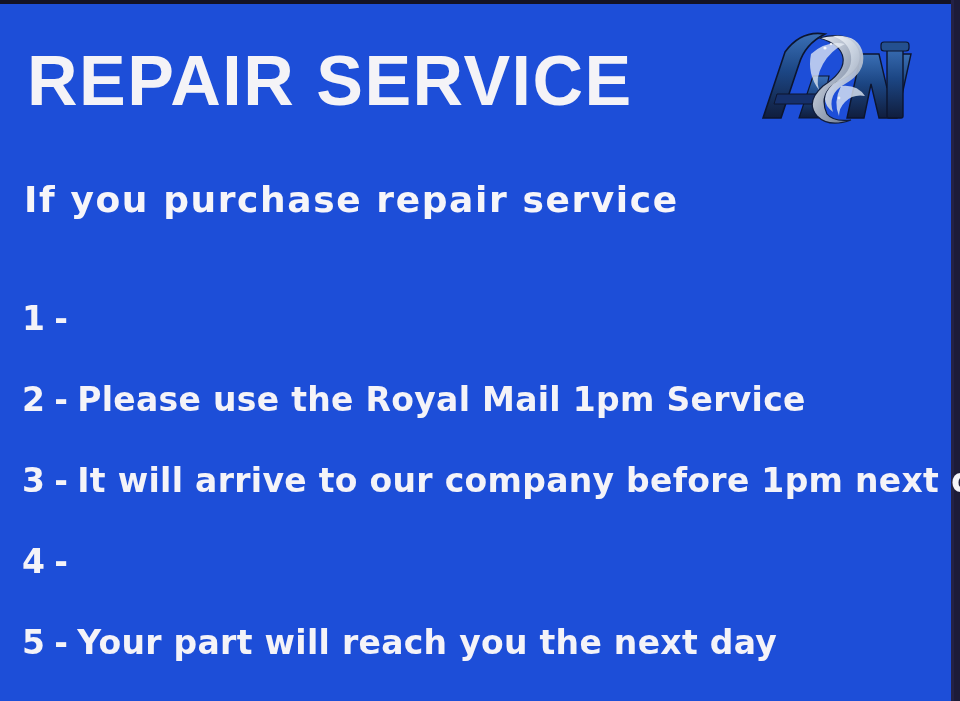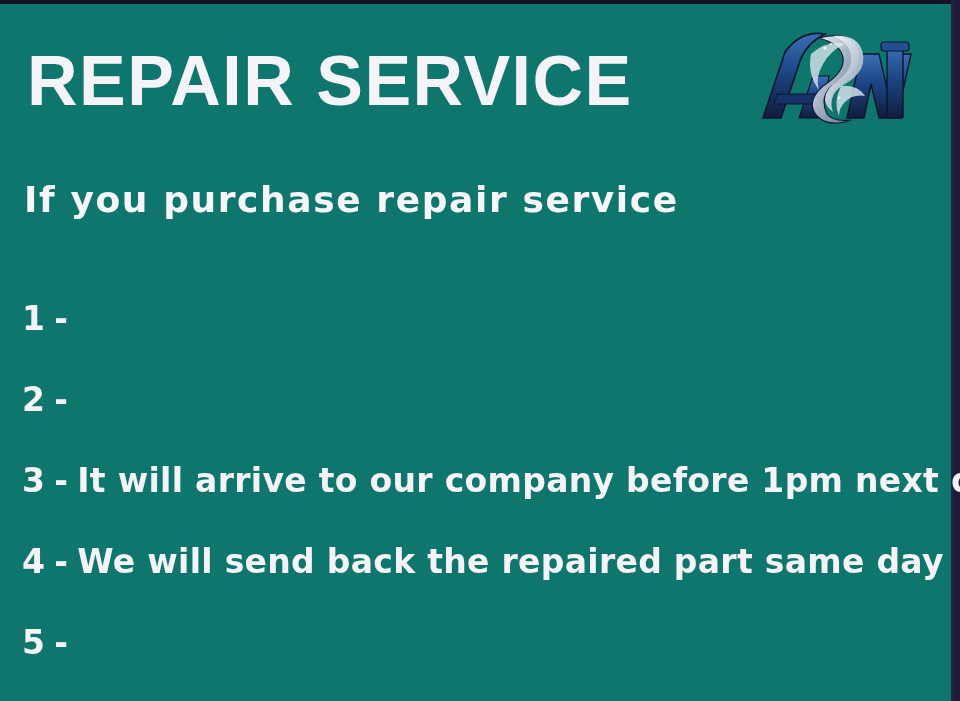--- a/index.html
+++ b/index.html
@@ -10,21 +10,21 @@
   }
   body {
     font-family: "DejaVu Sans", sans-serif;
   }
 
   #card {
     position: relative;
     width: 960px;
     height: 701px;
     overflow: hidden;
-    background: #0f766e;
+    background: #1d4ed8;
     box-sizing: border-box;
   }
 
   
   .edge-top {
     position: absolute;
     top: 0; left: 0;
     width: 960px;
     height: 4px;
     background: #141325;
@@ -174,30 +174,31 @@
   <h2 id="subtitle">If you purchase repair service</h2>
 
   <ol id="steps">
     <li class="step">
       <span class="step-num">1</span>
       <span class="step-dash">-</span>
     </li>
     <li class="step">
       <span class="step-num">2</span>
       <span class="step-dash">-</span>
+      <span class="step-text">Please use the Royal Mail 1pm Service</span>
     </li>
     <li class="step">
       <span class="step-num">3</span>
       <span class="step-dash">-</span>
       <span class="step-text">It will arrive to our company before 1pm next day</span>
     </li>
     <li class="step">
       <span class="step-num">4</span>
       <span class="step-dash">-</span>
-      <span class="step-text">We will send back the repaired part same day</span>
     </li>
     <li class="step">
       <span class="step-num">5</span>
       <span class="step-dash">-</span>
+      <span class="step-text">Your part will reach you the next day</span>
     </li>
   </ol>
 
 </div>
 
 </body></html>

